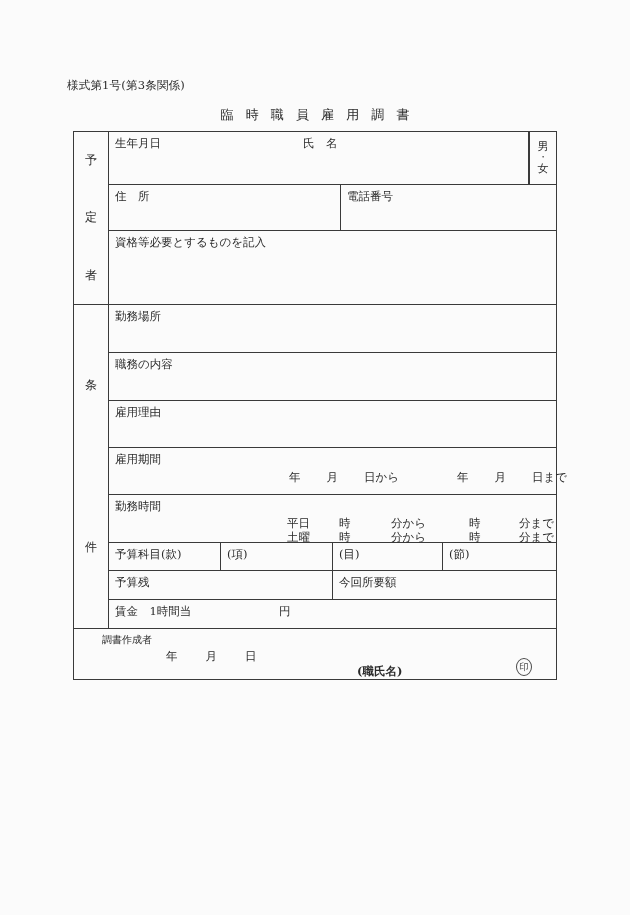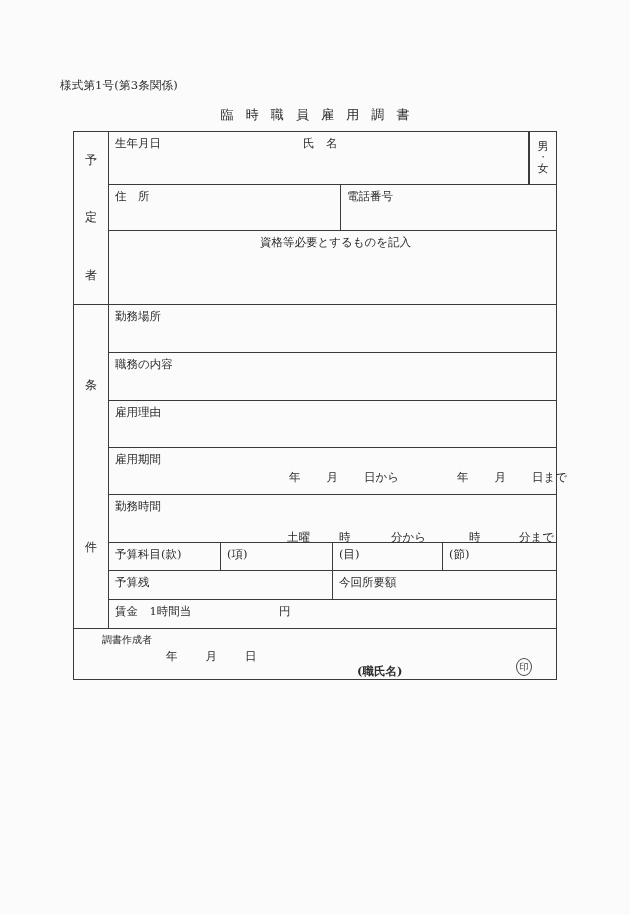--- a/index.html
+++ b/index.html
@@ -15,21 +15,21 @@
     color: #2b2b2b;
     position: relative;
     overflow: hidden;
   }
 
   .page { position: relative; width: 630px; height: 915px; }
 
   
   .form-code {
     position: absolute;
-    left: 60px;
+    left: 67px;
     top: 78px;
     font-size: 11.5px;
     letter-spacing: 0.2px;
     white-space: nowrap;
   }
   .doc-title {
     position: absolute;
     left: 0;
     top: 106px;
     width: 630px;
@@ -83,21 +83,21 @@
     line-height: 1.25;
     border-right: 1px solid #3a3a3a;
   }
   .cell.last { border-right: none; }
   .lbl { white-space: nowrap; }
 
   
   .h-name   { height: 53px; }
   .h-addr   { height: 46px; }
   .h-house  { height: 46px; }
-  .h-qual   { height: 73px; text-align: center; }
+  .h-qual   { height: 73px; }
   .h-place  { height: 48px; }
   .h-duty   { height: 48px; }
   .h-reason { height: 47px; }
   .h-period { height: 47px; }
   .h-time   { height: 48px; }
   .h-budget { height: 28px; }
   .h-rest   { height: 29px; }
   .h-wage   { height: 28px; }
 
   .gender-col {
@@ -261,20 +261,23 @@
                 <span>年</span><span class="sp"></span><span>月</span><span class="sp"></span><span>日から</span><span class="bigsp"></span><span>年</span><span class="sp"></span><span>月</span><span class="sp"></span><span>日まで</span>
               </div>
             </div>
           </div>
         </div>
 
         <div class="row h-time">
           <div class="cellrow" style="height:100%">
             <div class="cell last" style="flex:1 1 auto">
               <span class="lbl">勤務時間</span>
+              <div class="inline-line time-line t1">
+                <span class="d tw-day">平日</span><span class="d tw-hr">時</span><span class="d tw-min">分から</span><span class="d tw-hr2">時</span><span class="d">分まで</span>
+              </div>
               <div class="inline-line time-line t2">
                 <span class="d tw-day">土曜</span><span class="d tw-hr">時</span><span class="d tw-min">分から</span><span class="d tw-hr2">時</span><span class="d">分まで</span>
               </div>
             </div>
           </div>
         </div>
 
         <div class="row h-budget">
           <div class="cellrow" style="height:100%">
             <div class="cell" style="width:112px">

